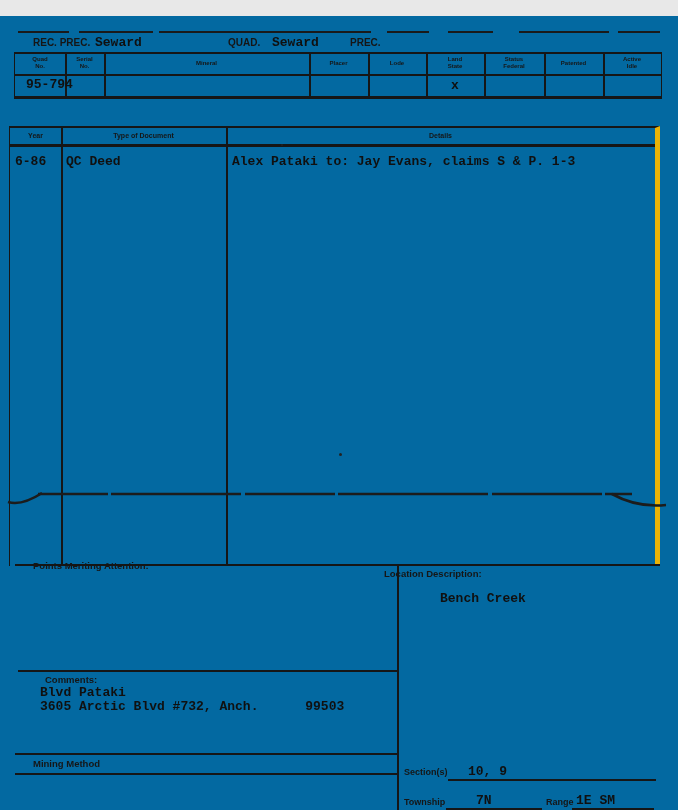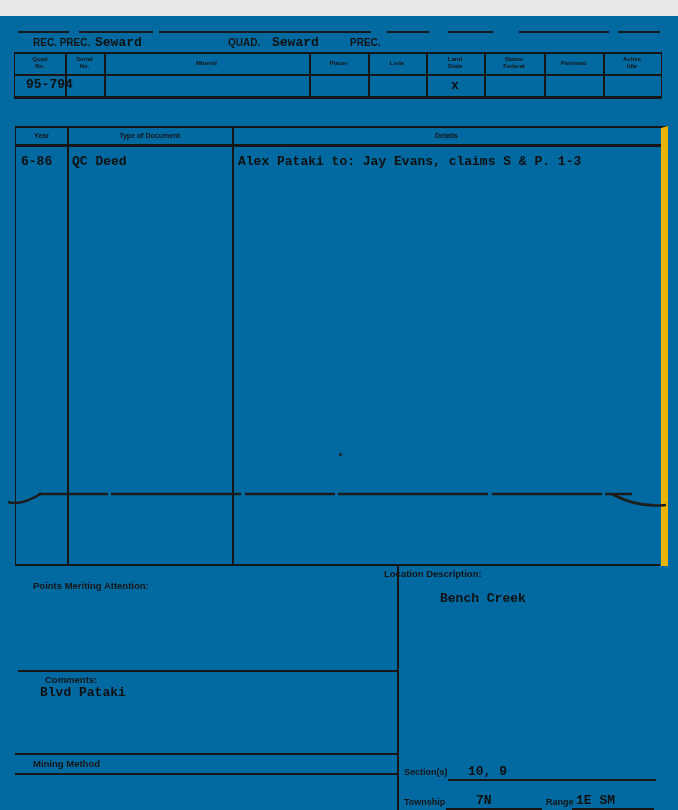--- a/index.html
+++ b/index.html
@@ -22,22 +22,22 @@
       #1a1a1a 78% 92%,transparent 92% 93.5%,#1a1a1a 93.5% 100%);}
   
   .claim-table{position:absolute;left:14px;top:36px;width:646px;height:42px;
     border-top:2px solid #161616;border-bottom:3px solid #161616;
     border-left:1px solid #161616;border-right:1px solid #161616;}
   .claim-table .cv{position:absolute;top:0;bottom:0;width:1.5px;background:#161616;}
   .claim-table .hsep{position:absolute;left:0;right:0;top:20px;height:2px;background:#161616;}
   .chead{position:absolute;top:2px;font-size:6px;line-height:1.2;font-weight:bold;
     text-align:center;letter-spacing:0;}
   
-  .deeds-table{position:absolute;left:15px;top:110px;width:645px;height:438px;
-    border-top:2.5px solid #161616;border-left:1px solid #161616;border-right:7px solid #eab308;}
+  .deeds-table{position:absolute;left:9px;top:110px;width:645px;height:438px;
+    border-top:2.5px solid #161616;border-left:1px solid #161616;border-right:5px solid #eab308;}
   .deeds-table .cv{position:absolute;top:0;bottom:0;width:1.5px;background:#161616;}
   .deeds-table .hsep{position:absolute;left:0;right:0;top:16px;height:2.5px;background:#161616;}
   .dhead{position:absolute;top:4px;font-size:7px;font-weight:bold;text-align:center;}
   .rule{position:absolute;background:#161616;height:1.5px;}
   .speck{position:absolute;width:3px;height:3px;background:#222;border-radius:50%;}
   .u-line{position:absolute;height:1.5px;background:#161616;}
   .small-lbl{font-size:9.5px;}
 </style>
 </head>
 <body>
@@ -122,28 +122,29 @@
     <path d="M612 12 C 628 21, 646 25, 666 23" stroke="#1c1c1c" stroke-width="2.6" fill="none"></path>
   </svg>
 
   <div class="speck" style="left:339px;top:437px;"></div>
   <div class="speck" style="left:607px;top:797px;"></div>
   <div class="speck" style="left:281px;top:128px;width:2px;height:2px;"></div>
 
   <div class="hline" style="left:15px;top:548px;width:645px;"></div>
   <div class="vline" style="left:397px;top:548px;height:258px;"></div>
 
-  <span class="abs lbl small-lbl" style="left:33px;top:564px;">Points Meriting Attention:</span>
+  <span class="abs lbl small-lbl" style="left:33px;top:544px;">Points Meriting Attention:</span>
 
   <span class="abs lbl small-lbl" style="left:384px;top:552px;">Location Description:</span>
   <span class="abs typed" style="left:416px;top:575px;padding-left:24px;">Bench Creek</span>
 
   <div class="rule" style="left:18px;top:654px;width:380px;"></div>
   <span class="abs lbl small-lbl" style="left:45px;top:658px;">Comments:</span>
   <span class="abs typed" style="left:40px;top:669px;">Blvd Pataki</span>
+  <span class="abs typed" style="left:40px;top:683px;">3605 Arctic Blvd #732, Anch.      99503</span>
 
   <div class="rule" style="left:15px;top:737px;width:383px;height:2px;"></div>
   <span class="abs lbl small-lbl" style="left:33px;top:742px;">Mining Method</span>
   <div class="rule" style="left:15px;top:757px;width:383px;height:2px;"></div>
 
   <span class="abs lbl" style="left:404px;top:751px;font-size:9px;">Section(s)</span>
   <span class="abs typed" style="left:468px;top:748px;">10, 9</span>
   <div class="u-line" style="left:448px;top:763px;width:208px;"></div>
 
   <span class="abs lbl" style="left:404px;top:781px;font-size:9px;">Township</span>

